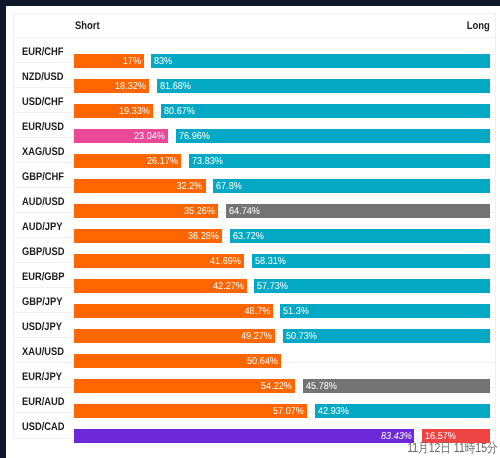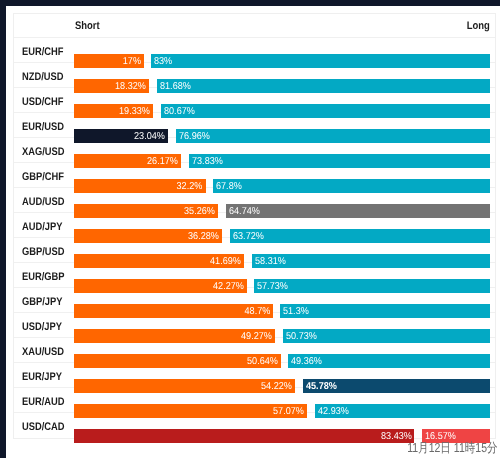--- a/index.html
+++ b/index.html
@@ -160,21 +160,21 @@
         <div class="row">
         <span class="pair">USD/CHF</span>
         <div class="barwrap">
           <div class="seg seg-short" style="width: calc(19.33% - 1.44975px); background: rgb(255, 102, 0);"><span>19.33%</span></div>
           <div class="seg seg-long" style="width: calc(80.67% - 6.05025px); background: rgb(3, 169, 196);"><span>80.67%</span></div>
         </div>
       </div>
         <div class="row">
         <span class="pair">EUR/USD</span>
         <div class="barwrap">
-          <div class="seg seg-short" style="width: calc(23.04% - 1.728px); background: #0f172a;"><span>23.04%</span></div>
+          <div class="seg seg-short" style="width: calc(23.04% - 1.728px); background: #ec4899;"><span>23.04%</span></div>
           <div class="seg seg-long" style="width: calc(76.96% - 5.772px); background: rgb(3, 169, 196);"><span>76.96%</span></div>
         </div>
       </div>
         <div class="row">
         <span class="pair">XAG/USD</span>
         <div class="barwrap">
           <div class="seg seg-short" style="width: calc(26.17% - 1.96275px); background: rgb(255, 102, 0);"><span>26.17%</span></div>
           <div class="seg seg-long" style="width: calc(73.83% - 5.53725px); background: rgb(3, 169, 196);"><span>73.83%</span></div>
         </div>
       </div>
@@ -224,41 +224,40 @@
         <span class="pair">USD/JPY</span>
         <div class="barwrap">
           <div class="seg seg-short" style="width: calc(49.27% - 3.69525px); background: rgb(255, 102, 0);"><span>49.27%</span></div>
           <div class="seg seg-long" style="width: calc(50.73% - 3.80475px); background: rgb(3, 169, 196);"><span>50.73%</span></div>
         </div>
       </div>
         <div class="row">
         <span class="pair">XAU/USD</span>
         <div class="barwrap">
           <div class="seg seg-short" style="width: calc(50.64% - 3.798px); background: rgb(255, 102, 0);"><span>50.64%</span></div>
-          <div class="seg seg-long" style="width: calc(49.36% - 3.702px); background: rgb(3, 169, 196);"><span>49.36%</span></div>
         </div>
       </div>
         <div class="row">
         <span class="pair">EUR/JPY</span>
         <div class="barwrap">
           <div class="seg seg-short" style="width: calc(54.22% - 4.0665px); background: rgb(255, 102, 0);"><span>54.22%</span></div>
-          <div class="seg seg-long" style="width: calc(45.78% - 3.4335px); background: #0c4a6e; font-weight: bold;"><span>45.78%</span></div>
+          <div class="seg seg-long" style="width: calc(45.78% - 3.4335px); background: #737373;"><span>45.78%</span></div>
         </div>
       </div>
         <div class="row">
         <span class="pair">EUR/AUD</span>
         <div class="barwrap">
           <div class="seg seg-short" style="width: calc(57.07% - 4.28025px); background: rgb(255, 102, 0);"><span>57.07%</span></div>
           <div class="seg seg-long" style="width: calc(42.93% - 3.21975px); background: rgb(3, 169, 196);"><span>42.93%</span></div>
         </div>
       </div>
         <div class="row">
         <span class="pair">USD/CAD</span>
         <div class="barwrap">
-          <div class="seg seg-short" style="width: calc(83.43% - 6.25725px); background: #b91c1c;"><span>83.43%</span></div>
+          <div class="seg seg-short" style="width: calc(83.43% - 6.25725px); background: #6d28d9; font-style: italic;"><span>83.43%</span></div>
           <div class="seg seg-long" style="width: calc(16.57% - 1.24275px); background: #ef4444; margin-left: 36px;"><span>16.57%</span></div>
         </div>
       </div>
       </div>
 
   </div>
   <div id="footer"><span class="fstamp">11月12日 11時15分</span></div>
 </div>
 
 </body></html>

